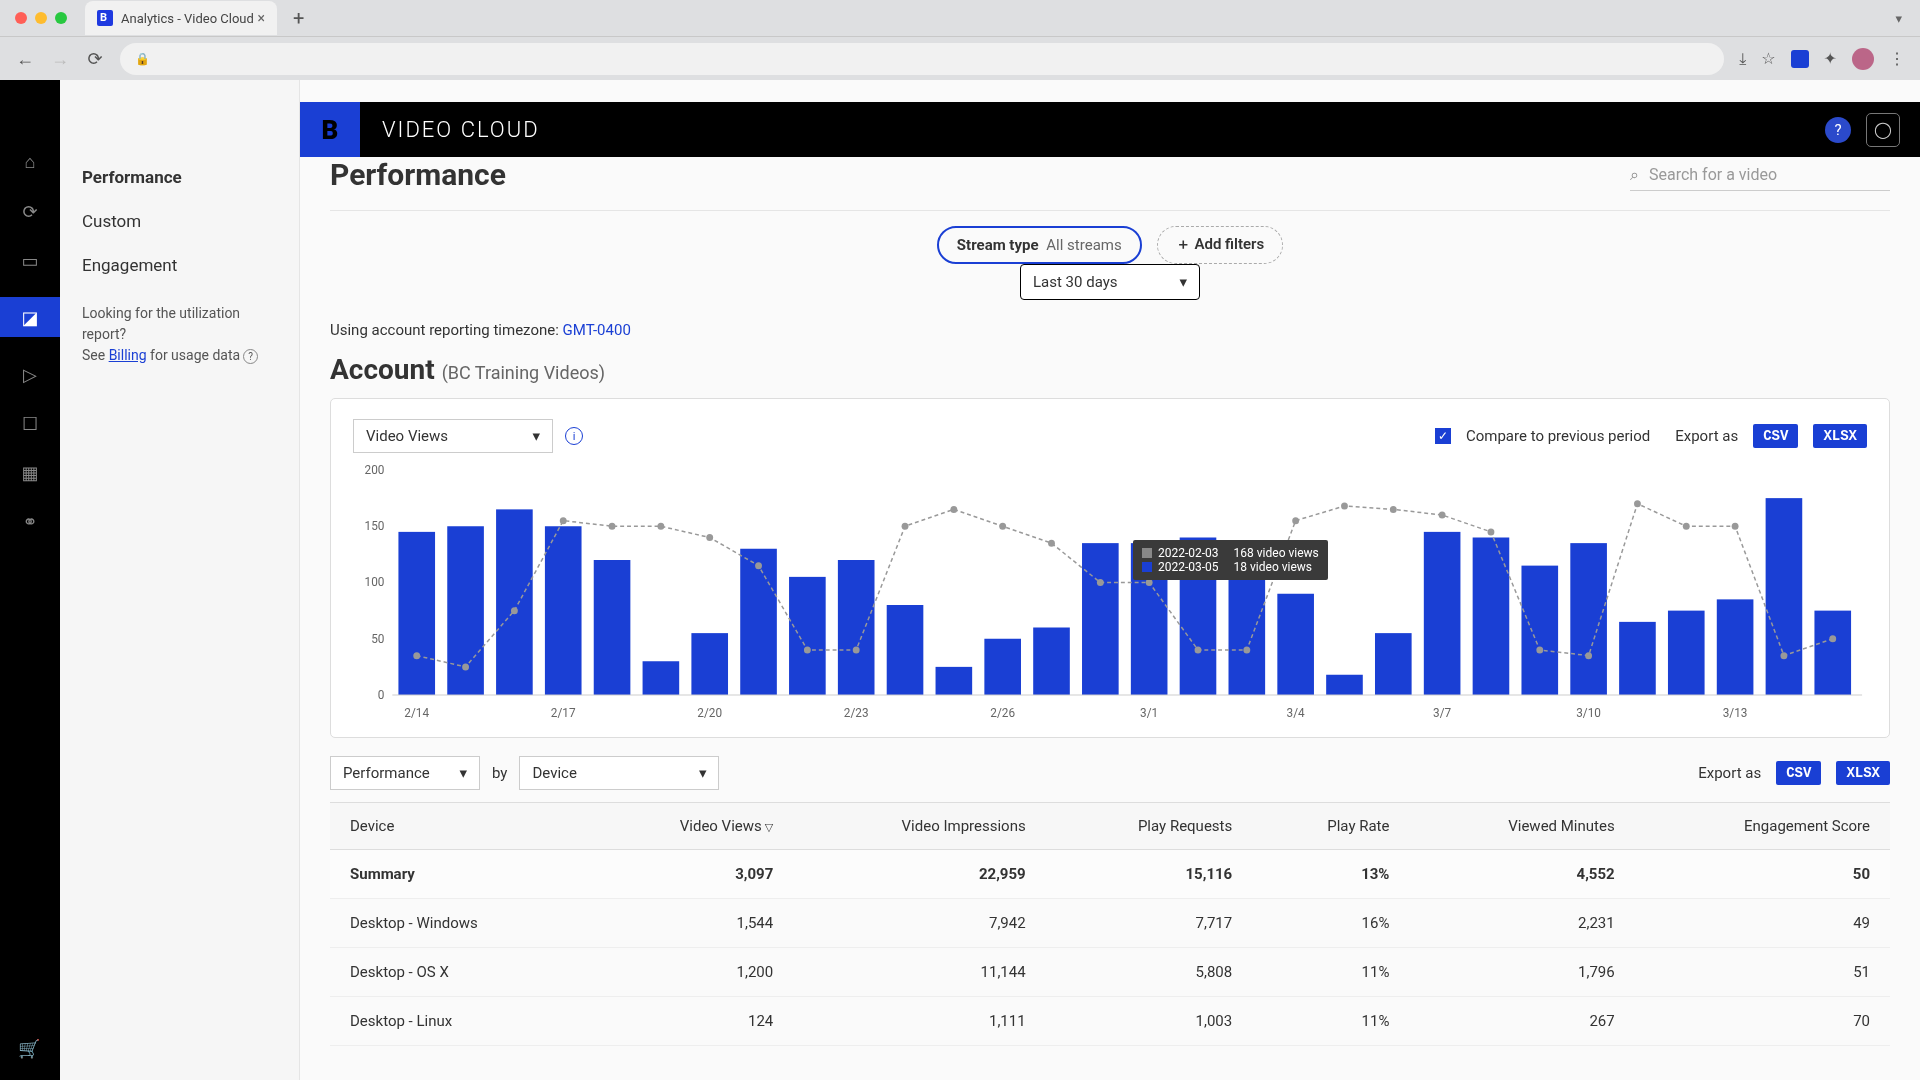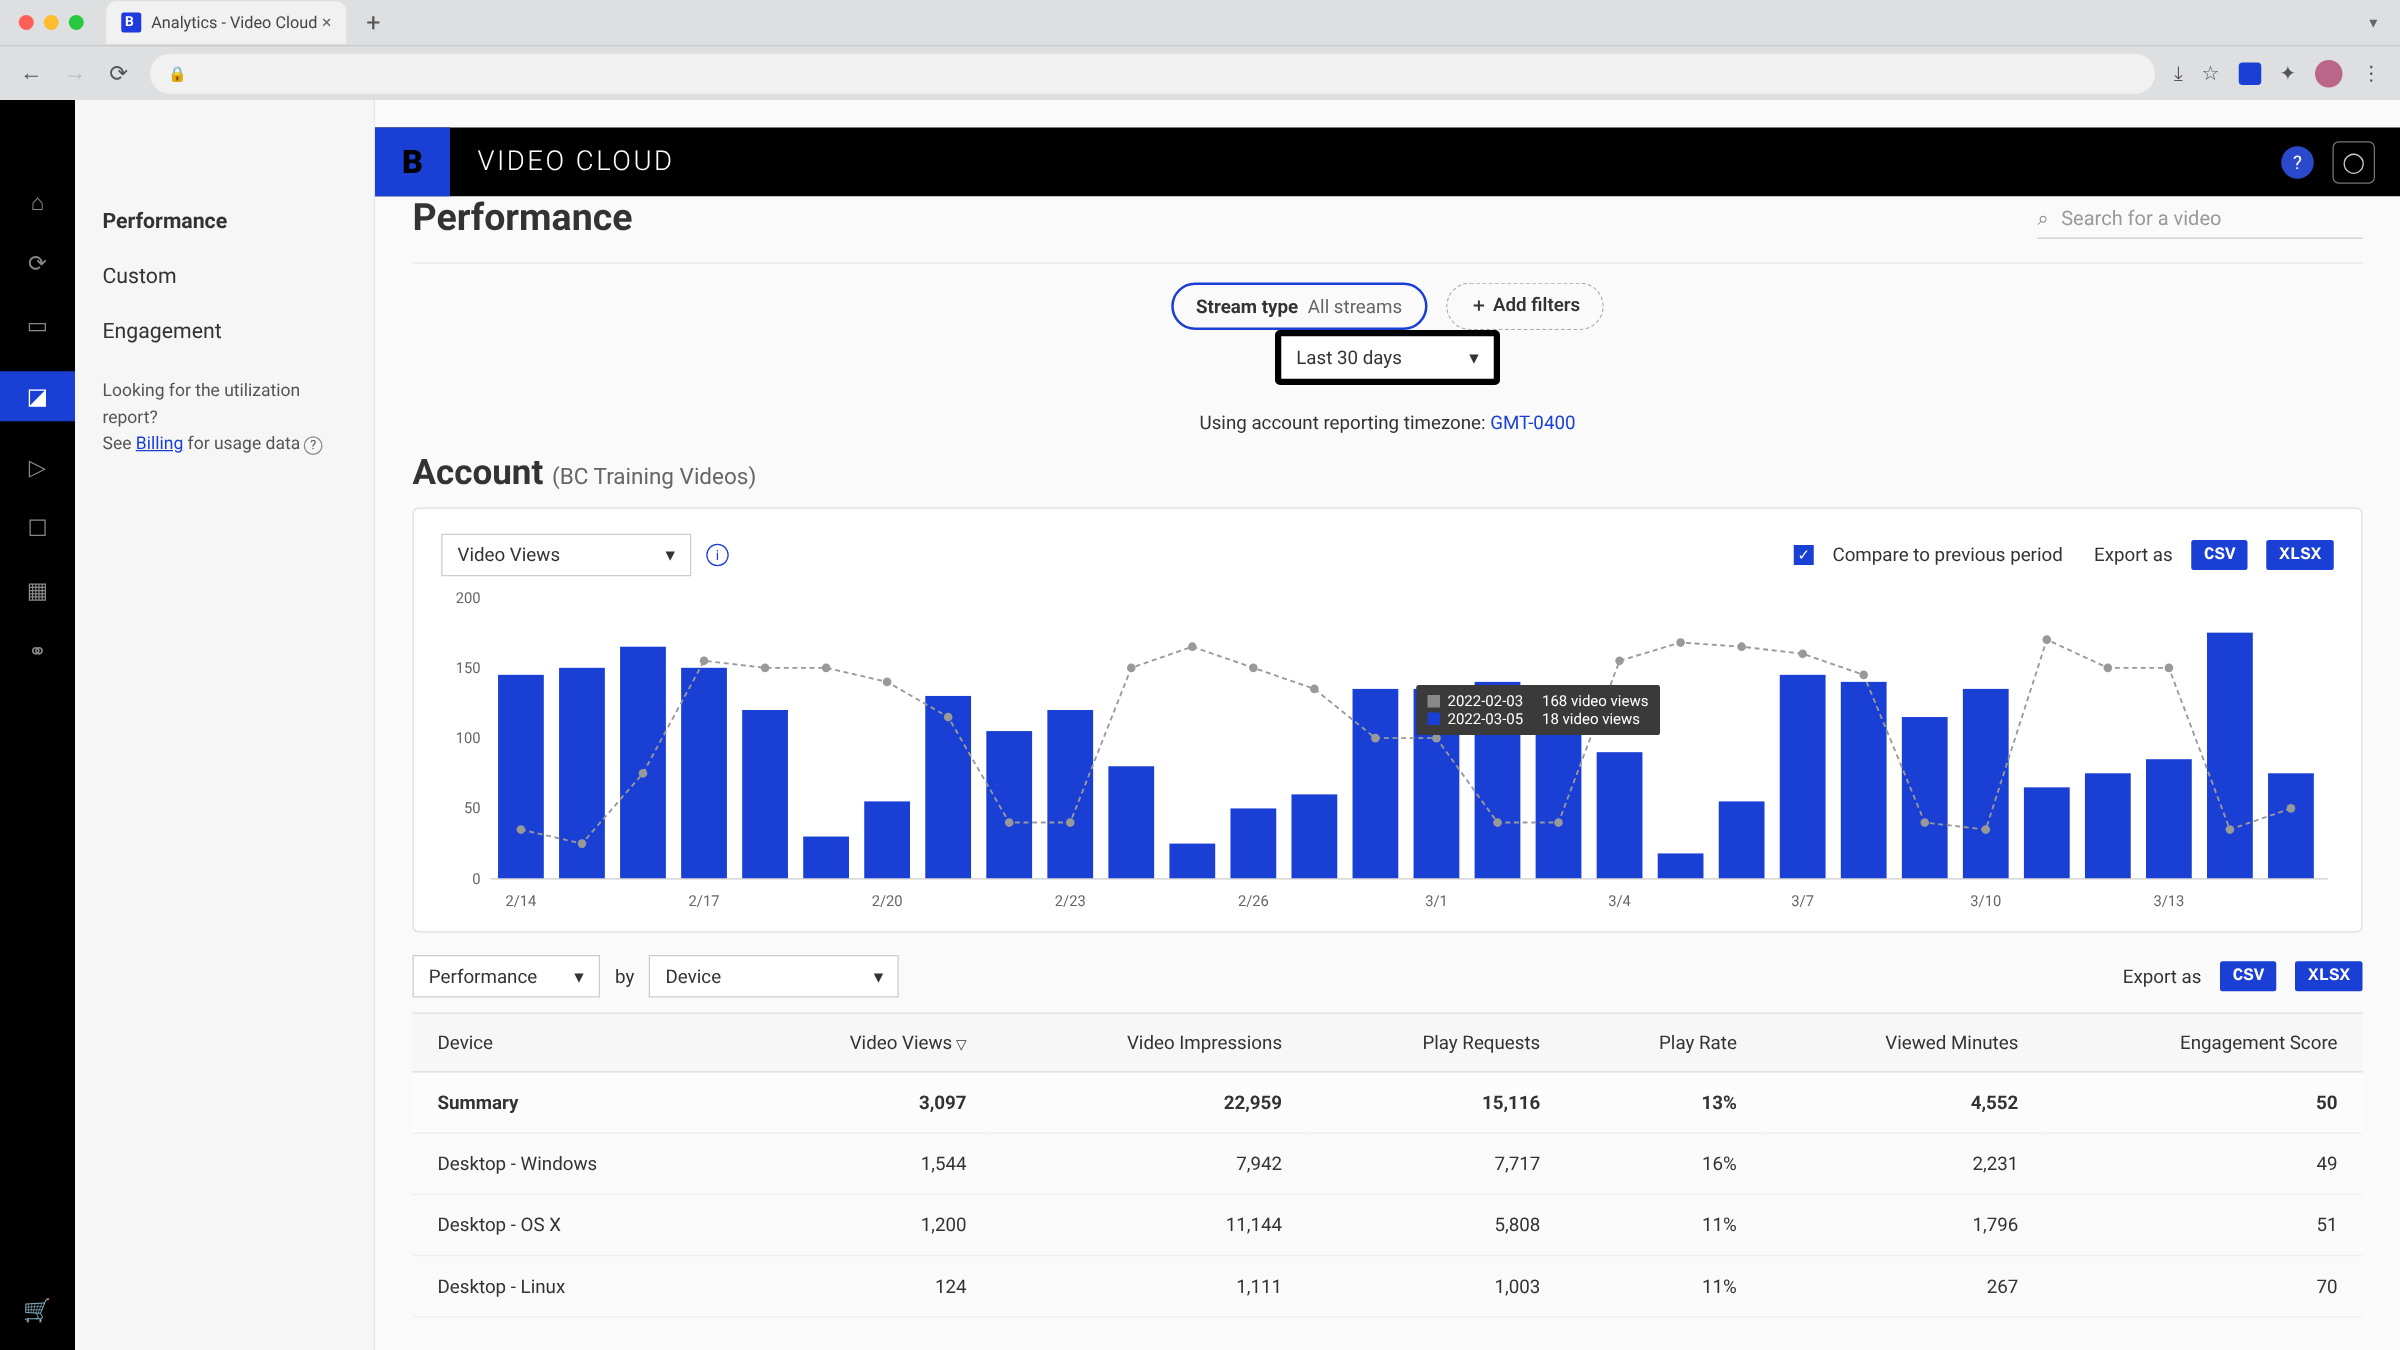--- a/index.html
+++ b/index.html
@@ -51,22 +51,22 @@
 .main-inner{padding:0 30px;padding-top:55px;}
 .page-top{display:flex;justify-content:space-between;align-items:center;margin-bottom:18px;}
 .page-title{font-size:30px;font-weight:700;}
 .search-wrap{display:flex;align-items:center;gap:10px;border-bottom:1px solid #ccc;padding:6px 0;width:260px;font-size:16px;color:#888;}
 .filter-row{display:flex;justify-content:space-between;align-items:center;padding:15px 0;border-top:1px solid #e5e5e5;flex-direction:column;}
 .filter-left{display:flex;gap:15px;}
 .chip{border:2px solid #1a3fd4;border-radius:22px;padding:8px 18px;font-size:15px;cursor:pointer;}
 .chip .lbl{font-weight:700;}
 .chip .val{color:#666;margin-left:4px;}
 .chip.ghost{border:1.5px dashed #aaa;font-weight:600;}
-.range-sel{border:5px solid #000000;border-radius:4px;padding:8px 12px;font-size:15px;min-width:180px;display:flex;justify-content:space-between;align-items:center;background:#fff;cursor:pointer;}
-.tz-note{text-align:center;font-size:15px;padding:6px 0 14px 0;}
+.range-sel{border:1px solid #000000;border-radius:4px;padding:8px 12px;font-size:15px;min-width:180px;display:flex;justify-content:space-between;align-items:center;background:#fff;cursor:pointer;}
+.tz-note{text-align:left;font-size:15px;padding:6px 0 14px 0;}
 .tz-note a{color:#1a3fd4;}
 .acct-head{font-size:28px;font-weight:700;padding-bottom:12px;}
 .acct-head .sub{font-size:18px;font-weight:400;color:#666;}
 
 
 .chart-card{border:1px solid #ddd;border-radius:5px;background:#fff;padding:20px 22px 12px 22px;margin-bottom:18px;}
 .chart-top{display:flex;justify-content:space-between;align-items:center;margin-bottom:12px;}
 .chart-top-left{display:flex;align-items:center;gap:12px;}
 .metric-sel{border:1px solid #ccc;padding:7px 12px;font-size:15px;width:200px;display:flex;justify-content:space-between;background:#fff;cursor:pointer;}
 .info-dot{color:#1a3fd4;width:18px;height:18px;border:1.5px solid #1a3fd4;border-radius:50%;font-size:11px;display:flex;align-items:center;justify-content:center;cursor:pointer;}

